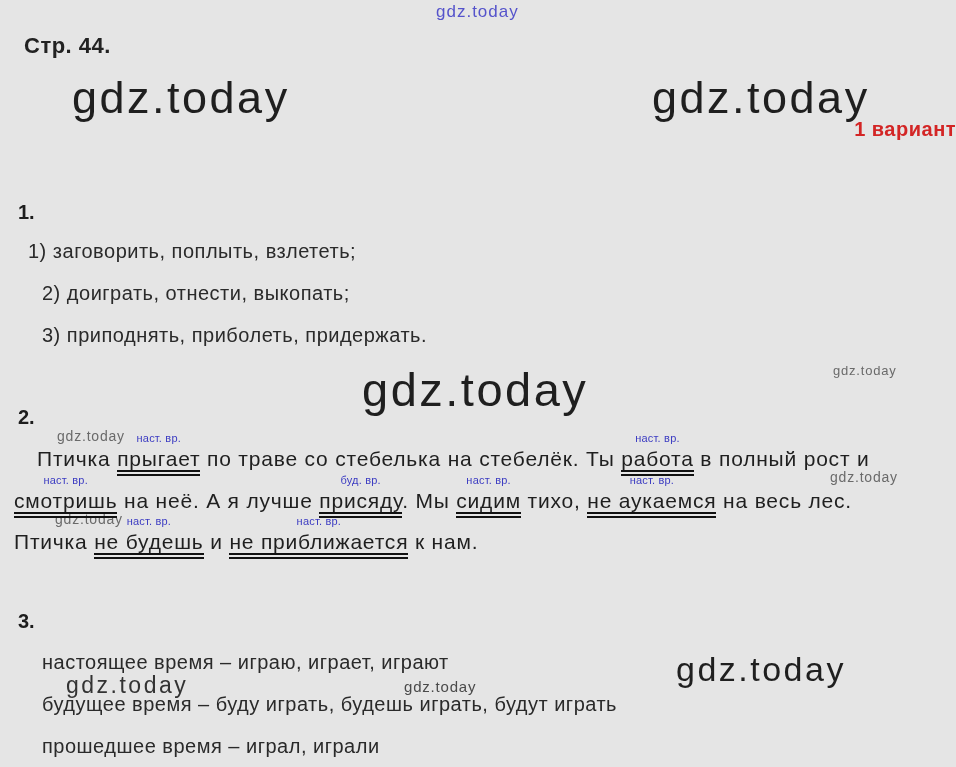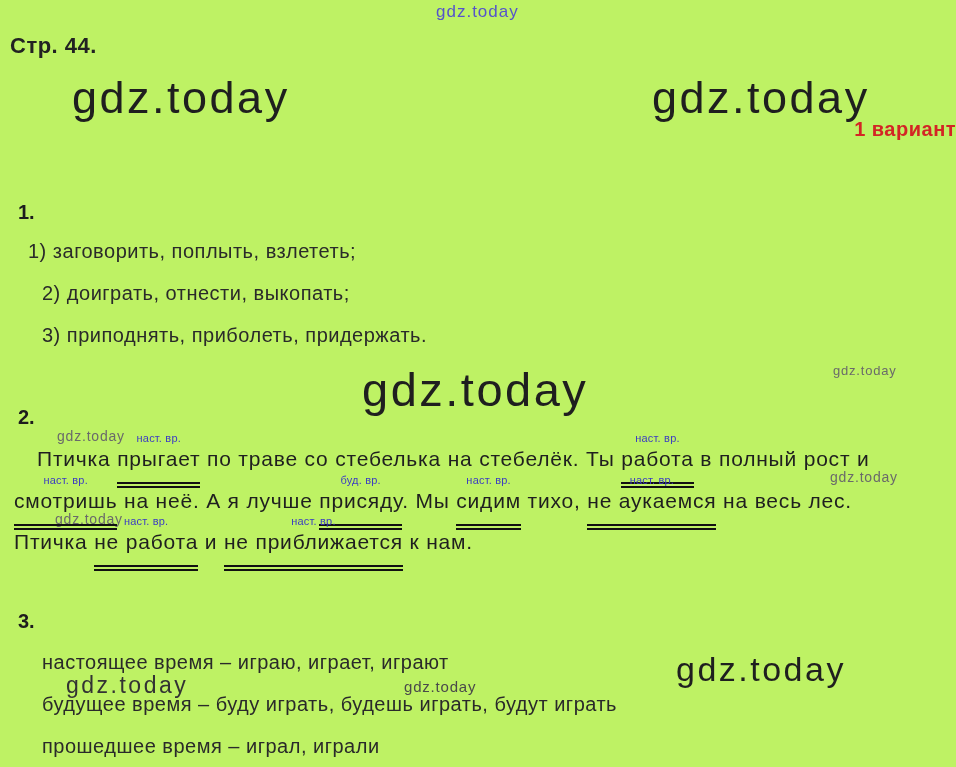--- a/index.html
+++ b/index.html
@@ -1,20 +1,20 @@
 <!DOCTYPE html>
 <html><head>
 <meta charset="utf-8">
 <style>
   html, body { margin: 0; padding: 0; background: #ffffff; }
   .page {
     position: relative;
     width: 956px;
     height: 767px;
-    background: #bef264;
+    background: #e5e5e5;
     font-family: "Liberation Sans", sans-serif;
     color: #262626;
     overflow: hidden;
   }
   .abs { position: absolute; white-space: nowrap; }
 
   
   .wm-thin {
     font-family: "Liberation Sans", sans-serif;
     font-weight: 200;
@@ -39,21 +39,21 @@
 
   
   .ex-number { font-size: 20px; font-weight: bold; color: #1d1d1d; }
   .ex-line   { font-size: 20px; color: #2a2a2a; letter-spacing: 0.5px; }
 
   
   .sent-line { font-size: 21px; color: #1f1f1f; letter-spacing: 0.8px; }
   .verb {
     position: relative;
     border-bottom: 6px double #111;
-    padding-bottom: 12px;
+    padding-bottom: 0px;
   }
   .tense {
     position: absolute;
     top: -15px;
     left: 50%;
     transform: translateX(-50%);
     font-size: 11px;
     letter-spacing: 0.2px;
     color: #3c3cc2;
     white-space: nowrap;
@@ -69,40 +69,40 @@
   <div class="abs wm-thin" style="left:652px; top:72px; font-size:45px;">gdz.today</div>
   <div class="abs wm-thin" style="left:362px; top:362px; font-size:47px;">gdz.today</div>
   <div class="abs wm-gray" style="left:833px; top:363px; font-size:13px;">gdz.today</div>
   <div class="abs wm-gray" style="left:57px; top:428px; font-size:14px;">gdz.today</div>
   <div class="abs wm-gray" style="left:830px; top:469px; font-size:14px;">gdz.today</div>
   <div class="abs wm-gray" style="left:55px; top:511px; font-size:14px;">gdz.today</div>
   <div class="abs wm-thin" style="left:66px; top:672px; font-size:23px; color:#333;">gdz.today</div>
   <div class="abs wm-gray" style="left:404px; top:678px; font-size:15px; color:#4a4a4a;">gdz.today</div>
   <div class="abs wm-thin" style="left:676px; top:650px; font-size:34px;">gdz.today</div>
 
-  <div class="abs page-number" style="left:10px; top:33px;">Стр. 44.</div>
+  <div class="abs page-number" style="left:24px; top:33px;">Стр. 44.</div>
   <div class="abs variant" style="top:118px;">1 вариант</div>
 
   <div class="abs ex-number" style="left:18px; top:201px;">1.</div>
   <div class="abs ex-line" style="left:28px; top:240px;">1) заговорить, поплыть, взлететь;</div>
   <div class="abs ex-line" style="left:42px; top:282px;">2) доиграть, отнести, выкопать;</div>
   <div class="abs ex-line" style="left:42px; top:324px;">3) приподнять, приболеть, придержать.</div>
 
   <div class="abs ex-number" style="left:18px; top:406px;">2.</div>
 
   <div class="abs sent-line" style="left:37px; top:447px;">
     <span>Птичка </span><span class="verb"><span class="tense">наст. вр.</span><span>прыгает</span></span><span> по траве со стебелька на стебелёк. Ты </span><span class="verb"><span class="tense">наст. вр.</span><span>работа</span></span><span> в полный рост и</span>
   </div>
 
   <div class="abs sent-line" style="left:14px; top:489px;">
     <span class="verb"><span class="tense">наст. вр.</span><span>смотришь</span></span><span> на неё. А я лучше </span><span class="verb"><span class="tense">буд. вр.</span><span>присяду</span></span><span>. Мы </span><span class="verb"><span class="tense">наст. вр.</span><span>сидим</span></span><span> тихо, </span><span class="verb"><span class="tense">наст. вр.</span><span>не аукаемся</span></span><span> на весь лес.</span>
   </div>
 
   <div class="abs sent-line" style="left:14px; top:530px;">
-    <span>Птичка </span><span class="verb"><span class="tense">наст. вр.</span><span>не работа</span></span><span> и </span><span class="verb"><span class="tense">наст. вр.</span><span>не приближается</span></span><span> к нам.</span>
+    <span>Птичка </span><span class="verb"><span class="tense">наст. вр.</span><span>не будешь</span></span><span> и </span><span class="verb"><span class="tense">наст. вр.</span><span>не приближается</span></span><span> к нам.</span>
   </div>
 
   <div class="abs ex-number" style="left:18px; top:610px;">3.</div>
   <div class="abs ex-line" style="left:42px; top:651px;">настоящее время – играю, играет, играют</div>
   <div class="abs ex-line" style="left:42px; top:693px;">будущее время – буду играть, будешь играть, будут играть</div>
   <div class="abs ex-line" style="left:42px; top:735px;">прошедшее время – играл, играли</div>
 
 </div>
 
 </body></html>

